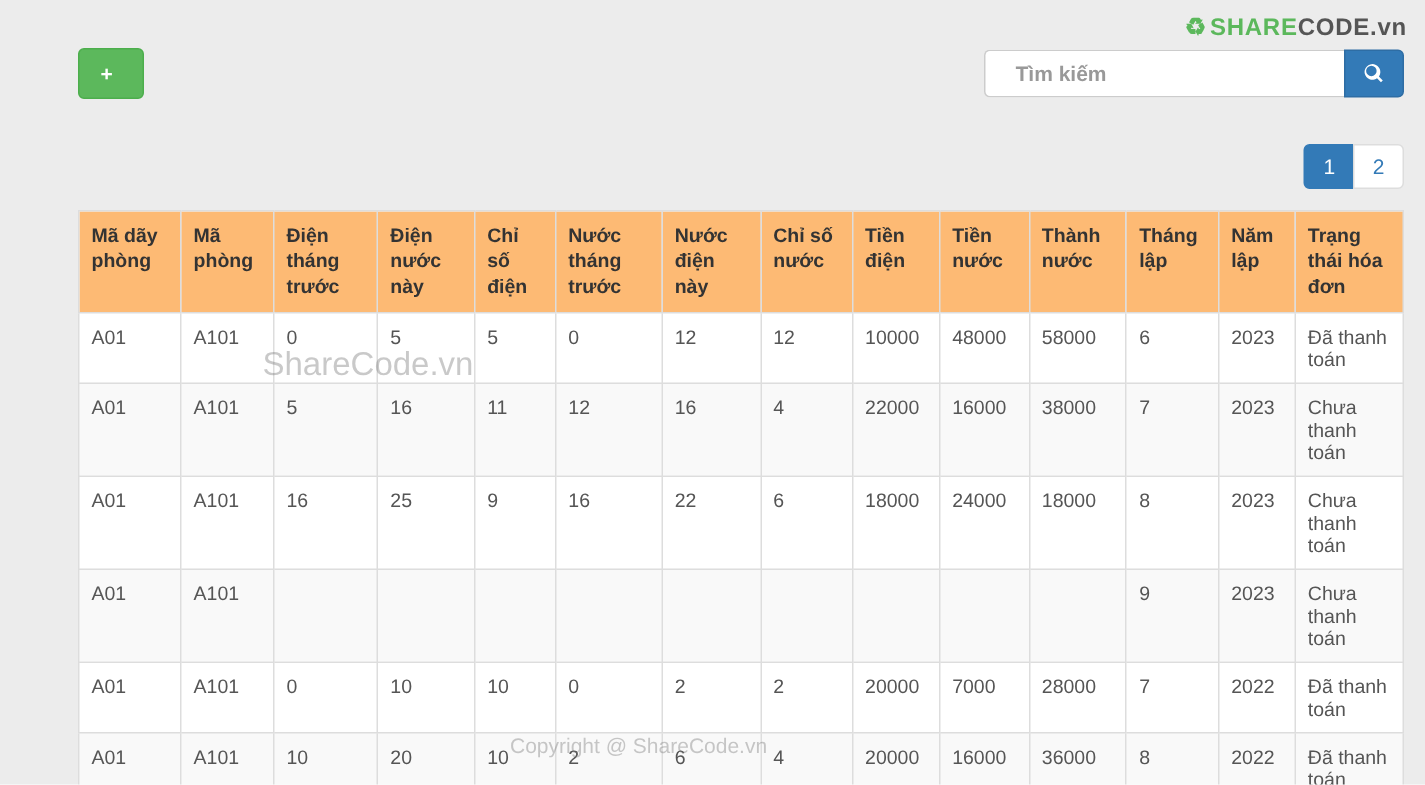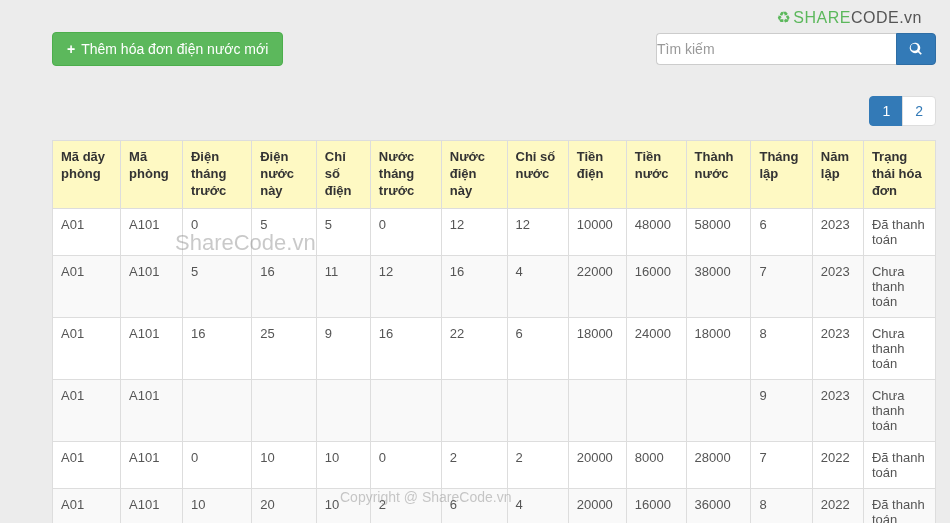--- a/index.html
+++ b/index.html
@@ -9,22 +9,22 @@
       color: #333;
       background: #ececec;
       width: 950px;
       height: 523px;
       overflow: hidden;
       position: relative;
     }
     .logo {
       position: absolute;
       top: 8px;
-      right: 28px;
-      font-weight: normal;
+      right: 12px;
+      font-weight: bold;
       font-size: 16px;
       color: #555;
       letter-spacing: 0.5px;
       margin-left: 35px;
     }
     .logo .green { color: #5cb85c; }
     .logo .icon { color: #5cb85c; margin-right: 2px; }
     .toolbar {
       display: flex;
       justify-content: space-between;
@@ -42,26 +42,27 @@
       display: inline-flex;
       align-items: center;
     }
     .btn-add .plus { font-weight: bold; margin-right: 6px; }
     .search-group {
       display: flex;
       align-items: stretch;
     }
     .search-input {
       width: 240px;
-      padding: 7px 0;
+      padding: 7px 20px;
       border: 1px solid #ccc;
       border-right: none;
       border-radius: 4px 0 0 4px;
       font-size: 14px;
       color: #8b5cf6;
+      font-weight: bold;
     }
     .search-input::placeholder { color: #999; }
     .search-btn {
       background: #337ab7;
       border: 1px solid #2e6da4;
       color: #fff;
       padding: 0 12px;
       border-radius: 0 4px 4px 0;
       cursor: pointer;
       display: flex;
@@ -100,21 +101,21 @@
       font-size: 13px;
     }
     th, td {
       border: 1px solid #ddd;
       padding: 8px 8px;
       text-align: left;
       vertical-align: top;
     }
     th {
       font-weight: bold;
-      background: #fef9c3;
+      background: #fdba74;
       color: #333;
       line-height: 1.3;
     }
     td { color: #555; }
     tbody tr:nth-child(even) td { background: #f9f9f9; }
     .watermark1 {
       position: absolute;
       top: 230px;
       left: 175px;
       color: rgba(120,120,120,0.4);
@@ -133,21 +134,20 @@
 </head>
 <body>
 
 <div class="logo">
   <span class="icon">♻</span><span class="green">SHARE</span><span>CODE</span><span>.vn</span>
 </div>
 
 <div class="toolbar">
   <button class="btn-add">
     <span class="plus">+</span>
-    <span>Thêm hóa đơn điện nước mới</span>
   </button>
   <div class="search-group">
     <input class="search-input" type="text" placeholder="Tìm kiếm" style="">
     <button class="search-btn">
       <svg viewBox="0 0 16 16">
           <path d="M11.7 10.3a6 6 0 1 0-1.4 1.4l3 3 1.4-1.4-3-3zM6 10a4 4 0 1 1 0-8 4 4 0 0 1 0 8z"></path>
         </svg>
     </button>
   </div>
 </div>
@@ -245,21 +245,21 @@
         <tr>
           <td>A01</td>
           <td>A101</td>
           <td>0</td>
           <td>10</td>
           <td>10</td>
           <td>0</td>
           <td>2</td>
           <td>2</td>
           <td>20000</td>
-          <td>8000</td>
+          <td>7000</td>
           <td>28000</td>
           <td>7</td>
           <td>2022</td>
           <td>Đã thanh toán</td>
         </tr>
         <tr>
           <td>A01</td>
           <td>A101</td>
           <td>10</td>
           <td>20</td>

